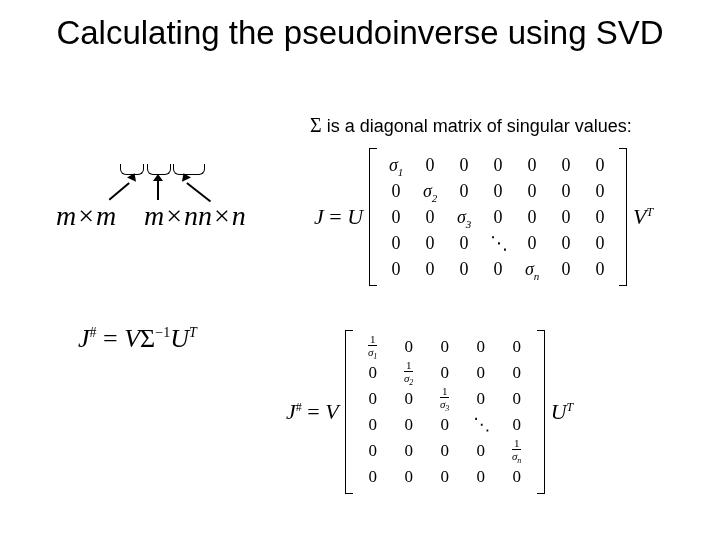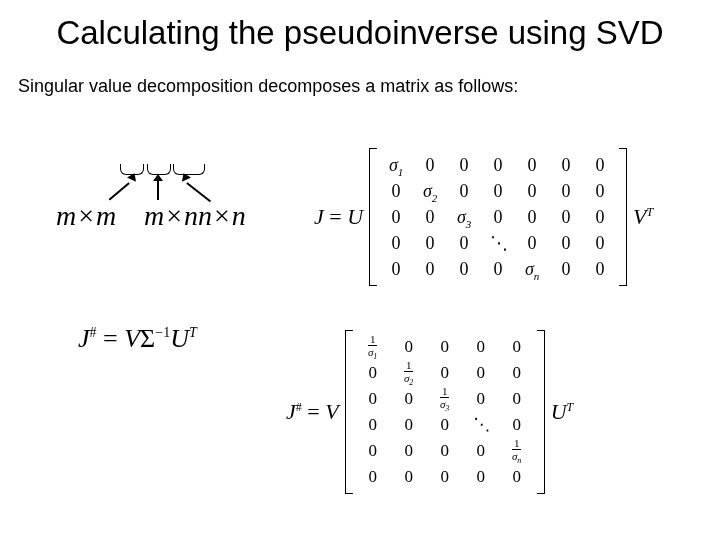--- a/index.html
+++ b/index.html
@@ -183,22 +183,24 @@
 
   .dots { letter-spacing: -2px; }
 </style>
 </head>
 <body>
 
 <div class="slide">
 
   <div class="title">Calculating the pseudoinverse using SVD</div>
 
-  <div class="subtitle">Singular value decomposition decomposes a matrix as follows:</div>
-
+
+  <div class="sigma-note">
+    <span class="sig">Σ</span><span> is a diagonal matrix of singular values:</span>
+  </div>
 
 
   <div class="ubrace u"></div>
   <div class="ubrace s"></div>
   <div class="ubrace v"></div>
 
   <div class="arrow arr-l-line"></div>
   <div class="arrow-head arr-l-head"></div>
   <div class="arrow arr-m-line"></div>
   <div class="arrow-head arr-m-head"></div>

